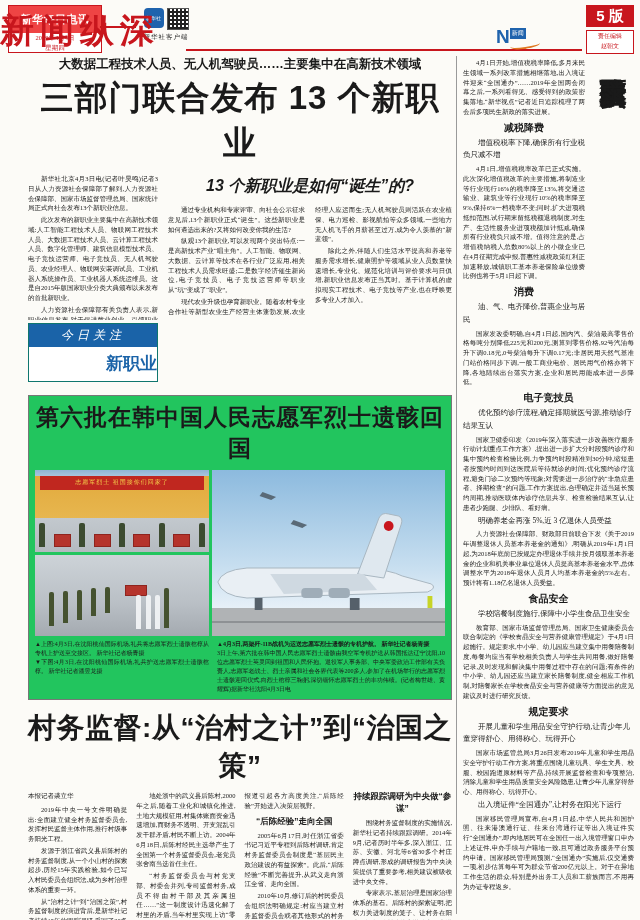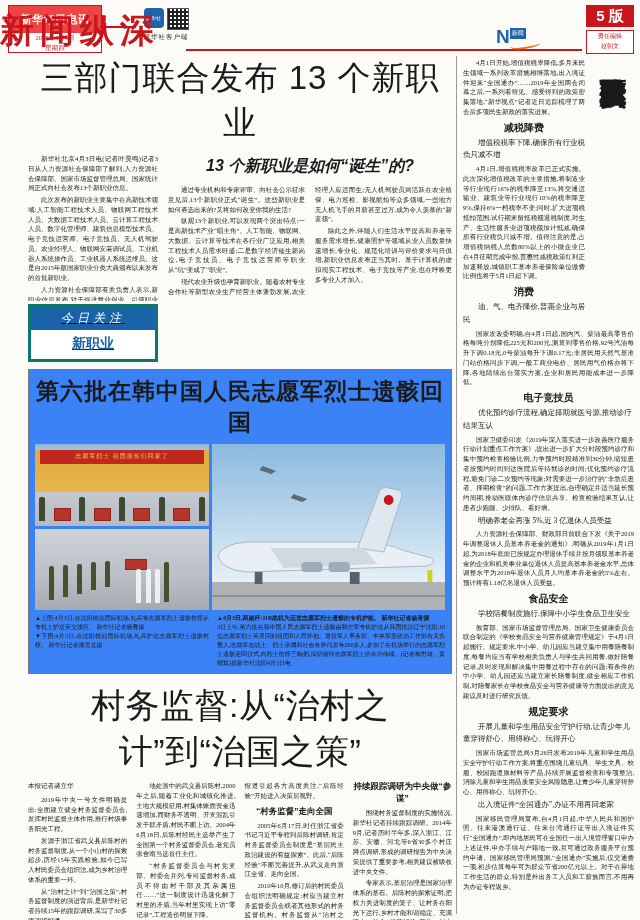--- a/index.html
+++ b/index.html
@@ -27,36 +27,36 @@
   .newslogo .sub{display:inline-block;vertical-align:top;margin-top:2px;background:#1f63ad;color:#fff;font-size:6px;padding:1px 2px;}
   .newslogo .swoosh{position:absolute;left:14px;top:15px;width:30px;height:6px;border-bottom:2px solid #e07820;border-radius:0 0 100% 100%;transform:rotate(-8deg);}
   .pagebadge{position:absolute;left:586px;top:5px;width:48px;height:22px;background:#c8161d;color:#fff;
       text-align:center;font-size:15px;font-weight:bold;line-height:22px;font-family:"Liberation Sans",sans-serif;}
   .editorbox{position:absolute;left:586px;top:30px;width:46px;height:21px;border:1px solid #c8161d;background:#fff;
       color:#c8161d;font-size:6px;text-align:center;line-height:1.6;padding-top:1px;}
 
   
   .main{position:absolute;left:28px;top:56px;width:424px;}
   .kicker{text-align:center;font-weight:bold;font-size:12.5px;font-family:"Liberation Sans",sans-serif;margin:0 0 3px;}
-  .headline1{text-align:center;font-weight:400;font-size:33px;letter-spacing:1px;
+  .headline1{text-align:center;font-weight:700;font-size:33px;letter-spacing:1px;
       font-family:"Liberation Sans","DejaVu Sans",sans-serif;margin:0 0 8px;}
   .top-body{display:flex;gap:10px;height:208px;overflow:hidden;}
   .tcol1{width:130px;display:flex;flex-direction:column;}
   .t1text{flex:1;overflow:hidden;}
   p.art{font-size:6.5px;line-height:1.5;text-align:justify;margin:0 0 2px;text-indent:2em;}
-  .focus-box{border:3px solid #0f766e;margin-top:3px;background:#fff;text-decoration:underline;}
+  .focus-box{border:1px solid #0f766e;margin-top:3px;background:#fff;}
   .focus-head{background:#1a63a8;color:#fff;text-align:center;font-size:12px;font-style:italic;
       letter-spacing:4px;padding:3px 0;}
-  .focus-topic{color:#1a63a8;text-align:center;font-size:14px;font-weight:bold;padding:5px 0 6px;}
+  .focus-topic{color:#1a63a8;text-align:right;font-size:17px;font-weight:bold;padding:5px 0 6px;}
   .tcol2{flex:1;}
   .subhead1{text-align:center;font-size:16px;font-weight:bold;font-family:"Liberation Sans",sans-serif;margin:2px 0 8px;font-style:italic;}
   .tcol2-body{column-count:2;column-gap:10px;height:172px;overflow:hidden;}
 
   
-  .feature{border:1px solid #777;margin-top:7px;padding:4px 6px 5px;background:#3b82f6;}
+  .feature{border:1px solid #777;margin-top:13px;padding:4px 6px 5px;background:#22c55e;}
   .headline2{text-align:center;font-size:23px;font-weight:bold;margin:2px 0 6px;letter-spacing:1px;}
   .photos{display:flex;gap:3px;height:166px;}
   .pleft{width:174px;display:flex;flex-direction:column;gap:3px;}
   .photo{position:relative;overflow:hidden;}
   .photoA{flex:1;background:linear-gradient(180deg,#8fb4d4 0%,#a7c4dc 7%,#e2aa3c 7%,#e7b64f 58%,#c3c9ce 58%,#b4bac0 100%);}
   .busbanner{position:absolute;top:7%;left:3%;right:3%;height:17%;background:#c0271f;color:#f5d24c;
       font-size:6px;display:flex;align-items:center;justify-content:center;letter-spacing:1px;white-space:nowrap;overflow:hidden;}
   .figrow{position:absolute;bottom:6%;left:0;right:0;display:flex;justify-content:space-around;align-items:flex-end;}
   .soldier{width:6px;height:24px;background:#3c4b30;border-radius:2px 2px 0 0;}
   .casket{width:15px;height:11px;background:#b5342c;border:1px solid #8e241e;}
@@ -65,21 +65,21 @@
   .white-guard{position:absolute;background:#eef0f2;width:5px;border-radius:2px 2px 0 0;}
   .casketB{position:absolute;width:20px;height:9px;background:#b5342c;border:1px solid #8e241e;}
   .photoC{flex:1;}
   .captions{display:flex;gap:8px;margin-top:4px;}
   .cap{font-size:6px;line-height:1.5;text-align:justify;}
   .capL{width:174px;}
   .capR{flex:1;}
   .capb{font-weight:bold;}
 
   
-  .headline3{text-align:center;font-size:34px;font-weight:400;font-family:"Liberation Sans","DejaVu Sans",sans-serif;
+  .headline3{text-align:center;font-size:28px;font-weight:700;font-family:"Liberation Sans","DejaVu Sans",sans-serif;
       margin:9px 0 6px;letter-spacing:0.5px;}
   .bbody{column-count:4;column-gap:9px;height:258px;overflow:hidden;}
   .bbody p{font-size:6.5px;line-height:1.5;text-align:justify;margin:0 0 2px;text-indent:2em;}
   .bbody p.rep{text-indent:0;margin-bottom:4px;}
   .bbody h5{font-size:8.5px;text-align:center;font-family:"Liberation Sans",sans-serif;margin:5px 0 3px;}
 
   
   .vrule{position:absolute;left:456px;top:56px;width:1px;height:858px;background:#9a9a9a;}
   .right-col{position:absolute;left:463px;top:58px;width:171px;height:856px;overflow:hidden;}
   .vheadline{float:right;width:42px;height:262px;margin-left:7px;writing-mode:vertical-rl;
@@ -118,20 +118,21 @@
   </div>
 
   <div class="pagebadge">5 版</div>
   <div class="editorbox">
     <div>责任编辑</div>
     <div>赵朝文</div>
   </div>
 
   <div class="main">
 
+    <div class="kicker">大数据工程技术人员、无人机驾驶员……主要集中在高新技术领域</div>
     <div class="headline1">三部门联合发布 13 个新职业</div>
 
     <div class="top-body">
       <div class="tcol1">
         <div class="t1text">
           <p class="art">新华社北京4月3日电(记者叶昊鸣)记者3日从人力资源社会保障部了解到,人力资源社会保障部、国家市场监督管理总局、国家统计局正式向社会发布13个新职业信息。</p>
           <p class="art">此次发布的新职业主要集中在高新技术领域:人工智能工程技术人员、物联网工程技术人员、大数据工程技术人员、云计算工程技术人员、数字化管理师、建筑信息模型技术员、电子竞技运营师、电子竞技员、无人机驾驶员、农业经理人、物联网安装调试员、工业机器人系统操作员、工业机器人系统运维员。这是自2015年版国家职业分类大典颁布以来发布的首批新职业。</p>
           <p class="art">人力资源社会保障部有关负责人表示,新职业信息发布,对于促进就业创业、引领职业教育培训改革、推动产业发展具有重要意义,也为国家以人口普查为基础制定相关政策提供了依据和支撑。</p>
         </div>
         <div class="focus-box">
@@ -222,21 +223,21 @@
     <div class="headline3">村务监督:从“治村之计”到“治国之策”</div>
     <div class="bbody">
       <p class="rep">本报记者裘立华</p>
       <p>2019年中央一号文件明确提出:全面建立健全村务监督委员会,发挥村民监督主体作用,推行村级事务阳光工程。</p>
       <p>发源于浙江省武义县后陈村的村务监督制度,从一个小山村的探索起步,历经15年实践检验,如今已写入村民委员会组织法,成为乡村治理体系的重要一环。</p>
       <p>从“治村之计”到“治国之策”,村务监督制度的演进背后,是新华社记者持续15年的跟踪调研,采写了30多篇调研报道。</p>
 
       <p>地处浙中的武义县后陈村,2000年之后,随着工业化和城镇化推进,土地大规模征用,村集体账面资金迅速增加,而财务不透明、开支混乱引发干群矛盾,村民不断上访。2004年6月18日,后陈村经民主选举产生了全国第一个村务监督委员会,老党员张舍南当选首任主任。</p>
       <p>“村务监督委员会与村党支部、村委会并列,专司监督村务,成员不得由村干部及其亲属担任……”这一制度设计迅速化解了村里的矛盾,当年村里实现上访“零记录”,工程造价明显下降。</p>
       <p>新华社记者在基层调研中敏锐发现这一基层民主创举,采写的调查报道引起各方高度关注,“后陈经验”开始进入决策层视野。</p>
-      <h5>“村务监督”走向全国</h5>
+      <h5>“后陈经验”走向全国</h5>
       <p>2005年6月17日,时任浙江省委书记习近平专程到后陈村调研,肯定村务监督委员会制度是“基层民主政治建设的有益探索”。此后,“后陈经验”不断完善提升,从武义走向浙江全省、走向全国。</p>
       <p>2010年10月,修订后的村民委员会组织法明确规定:村应当建立村务监督委员会或者其他形式的村务监督机构。村务监督从“治村之计”正式上升为国家法律制度,惠及数亿农民。</p>
       <h5>持续跟踪调研为中央做“参谋”</h5>
       <p>围绕村务监督制度的实施情况,新华社记者持续跟踪调研。2014年9月,记者历时半年多,深入浙江、江苏、安徽、河北等6省30多个村庄蹲点调研,形成的调研报告为中央决策提供了重要参考,相关建议被吸收进中央文件。</p>
       <p>专家表示,基层治理是国家治理体系的基石。后陈村的探索证明,把权力关进制度的笼子、让村务在阳光下运行,乡村才能和谐稳定、充满活力。如今,“后陈经验”已从一村之计,成为写入法律、推向全国的“治国之策”。</p>
     </div>
   </div>
 
   <div class="vrule"></div>
   <div class="right-col">
@@ -259,18 +260,18 @@
     <p class="body">人力资源社会保障部、财政部日前联合下发《关于2019年调整退休人员基本养老金的通知》,明确从2019年1月1日起,为2018年底前已按规定办理退休手续并按月领取基本养老金的企业和机关事业单位退休人员提高基本养老金水平,总体调整水平为2018年退休人员月人均基本养老金的5%左右。预计将有1.18亿名退休人员受益。</p>
 
     <div class="rsec-title">食品安全</div>
     <p class="rsec-sub">学校陪餐制度施行,保障中小学生食品卫生安全</p>
     <p class="body">教育部、国家市场监督管理总局、国家卫生健康委员会联合制定的《学校食品安全与营养健康管理规定》于4月1日起施行。规定要求,中小学、幼儿园应当建立集中用餐陪餐制度,每餐均应当有学校相关负责人与学生共同用餐,做好陪餐记录,及时发现和解决集中用餐过程中存在的问题;有条件的中小学、幼儿园还应当建立家长陪餐制度,健全相应工作机制,对陪餐家长在学校食品安全与营养健康等方面提出的意见建议及时进行研究反馈。</p>
 
     <div class="rsec-title">规定要求</div>
     <p class="rsec-sub">开展儿童和学生用品安全守护行动,让青少年儿童穿得舒心、用得称心、玩得开心</p>
     <p class="body">国家市场监管总局3月26日发布2019年儿童和学生用品安全守护行动工作方案,将重点围绕儿童玩具、学生文具、校服、校园跑道原材料等产品,持续开展监督检查和专项整治,消除儿童和学生用品质量安全风险隐患,让青少年儿童穿得舒心、用得称心、玩得开心。</p>
 
-    <p class="rsec-sub">出入境证件“全国通办”,办证不用再回老家</p>
+    <p class="rsec-sub">出入境证件“全国通办”,让村务在阳光下运行</p>
     <p class="body">国家移民管理局宣布,自4月1日起,中华人民共和国护照、往来港澳通行证、往来台湾通行证等出入境证件实行“全国通办”,即内地居民可在全国任一出入境管理窗口申办上述证件,申办手续与户籍地一致,且可通过政务服务平台预约申请。国家移民管理局预测,“全国通办”实施后,仅交通费一项,初步估算每年可为群众节省200亿元以上。对于在异地工作生活的群众,特别是外出务工人员和工薪族而言,不用再为办证专程返乡。</p>
 
   </div>
 
 </div>
 
 </body></html>

